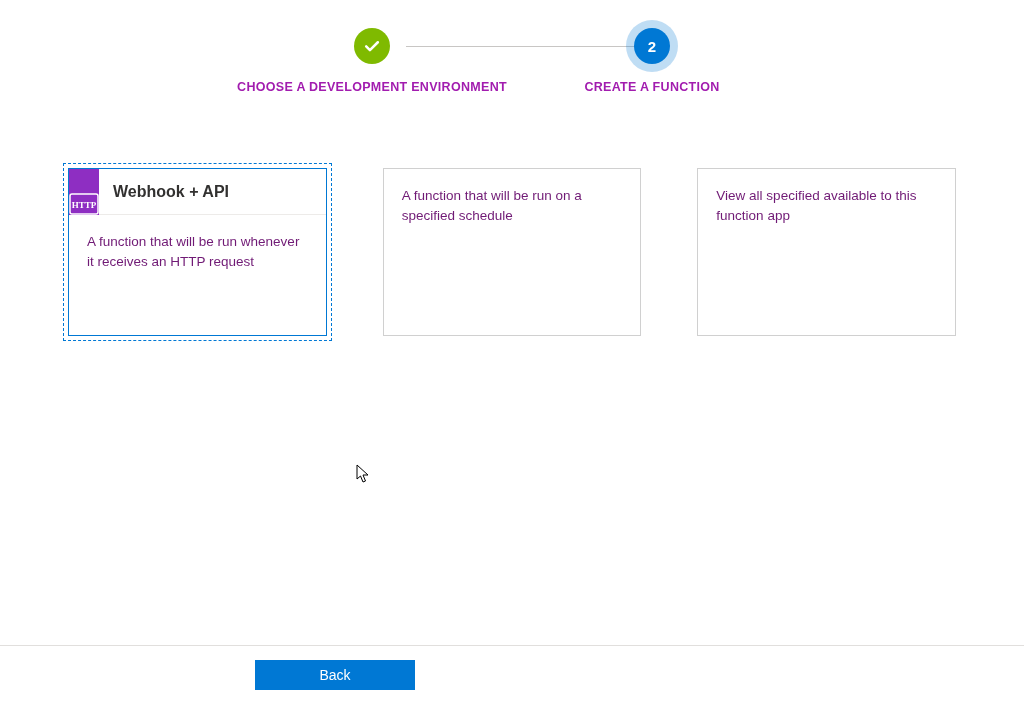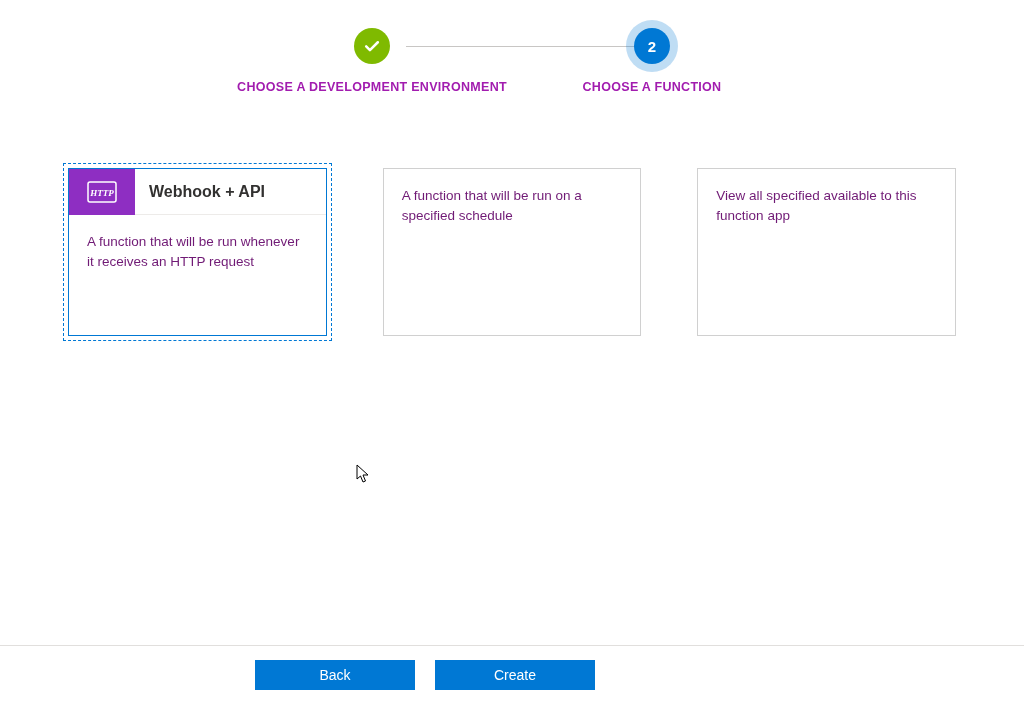--- a/index.html
+++ b/index.html
@@ -81,27 +81,26 @@
       outline-offset: 4px;
       border-color: #0078d4;
     }
     .card-header {
       display: flex;
       align-items: center;
       border-bottom: 1px solid #edebe9;
       height: 46px;
     }
     .card-icon {
-      width: 66px;
+      width: 30px;
       height: 46px;
       display: flex;
-      align-items: center;
+      align-items: flex-end;
       justify-content: center;
       flex-shrink: 0;
-      font-style: italic;
     }
     .card-icon.http { background: #8e2ec2; }
     .card-icon.timer { background: #0078d4; }
     .card-icon.more { background: #000000; }
     .card-title {
       font-size: 16px;
       font-weight: 600;
       color: #323130;
       padding-left: 14px;
     }
@@ -117,21 +116,21 @@
     .footer {
       position: absolute;
       bottom: 0;
       left: 0;
       right: 0;
       border-top: 1px solid #e1dfdd;
       padding: 14px 4px;
       display: flex;
       justify-content: flex-start;
       padding-left: 255px;
-      gap: 20px;
+      gap: 44px;
     }
     .btn {
       background: #0078d4;
       color: #fff;
       border: none;
       width: 160px;
       height: 30px;
       font-size: 14px;
       cursor: pointer;
       font-family: inherit;
@@ -156,21 +155,21 @@
       <svg width="20" height="20" viewBox="0 0 24 24" fill="none">
         <path d="M5 12.5l4.5 4.5L19 7.5" stroke="#fff" stroke-width="3" stroke-linecap="round" stroke-linejoin="round"></path>
       </svg>
     </div>
     <div class="step-label">CHOOSE A DEVELOPMENT ENVIRONMENT</div>
   </div>
   <div class="step">
     <div class="step-circle active">
       <span>2</span>
     </div>
-    <div class="step-label">CHOOSE A FUNCTION</div>
+    <div class="step-label">CREATE A FUNCTION</div>
   </div>
 </div>
 
 <div class="cards">
 
   <div class="card selected">
     <div class="card-header">
       <div class="card-icon http">
         <svg width="30" height="22" viewBox="0 0 30 22">
           <rect x="1" y="1" width="28" height="20" rx="2" fill="none" stroke="#fff" stroke-width="1.5"></rect>
@@ -187,18 +186,17 @@
   </div>
 
   <div class="card">
     <div class="card-body">View all specified available to this function app</div>
   </div>
 
 </div>
 
 <div class="footer">
   <button class="btn">Back</button>
-  <button class="btn">Create</button>
 </div>
 
 <svg class="cursor" width="16" height="20" viewBox="0 0 16 20">
   <path d="M1 1 L1 15 L4.5 12 L7 18 L9.5 17 L7 11 L12 11 Z" fill="#fff" stroke="#000" stroke-width="1"></path>
 </svg>
 
 </body></html>

